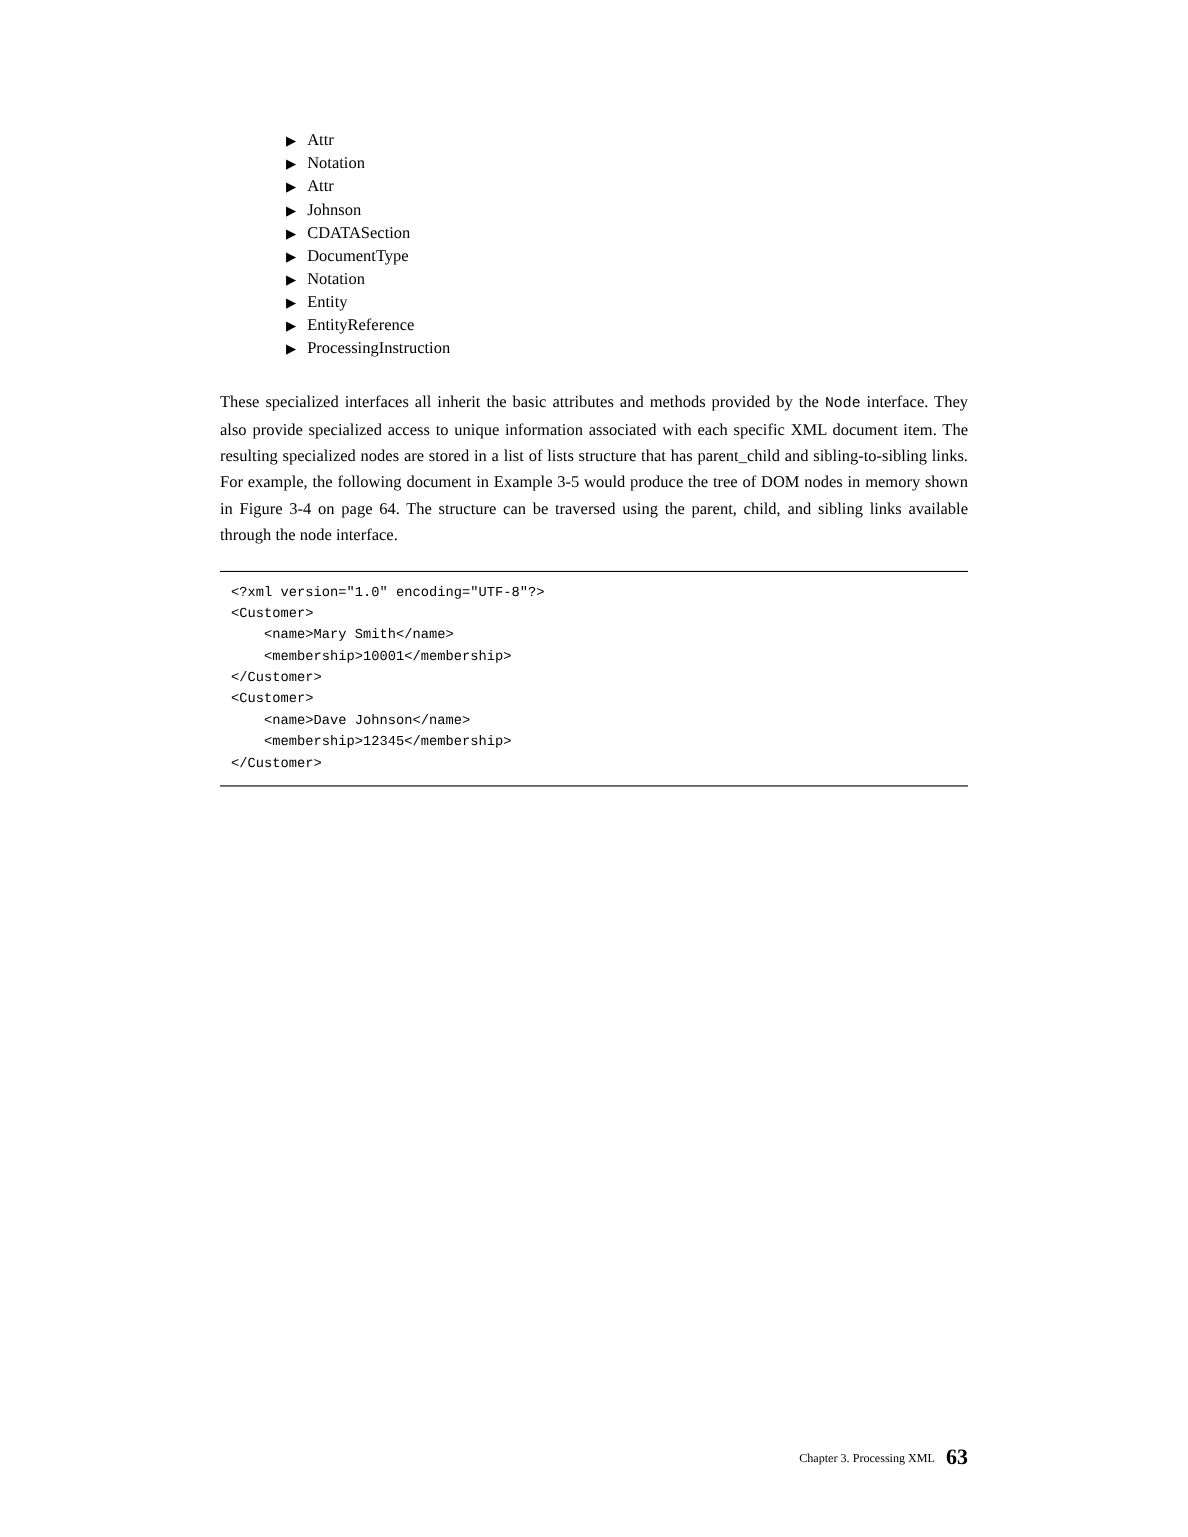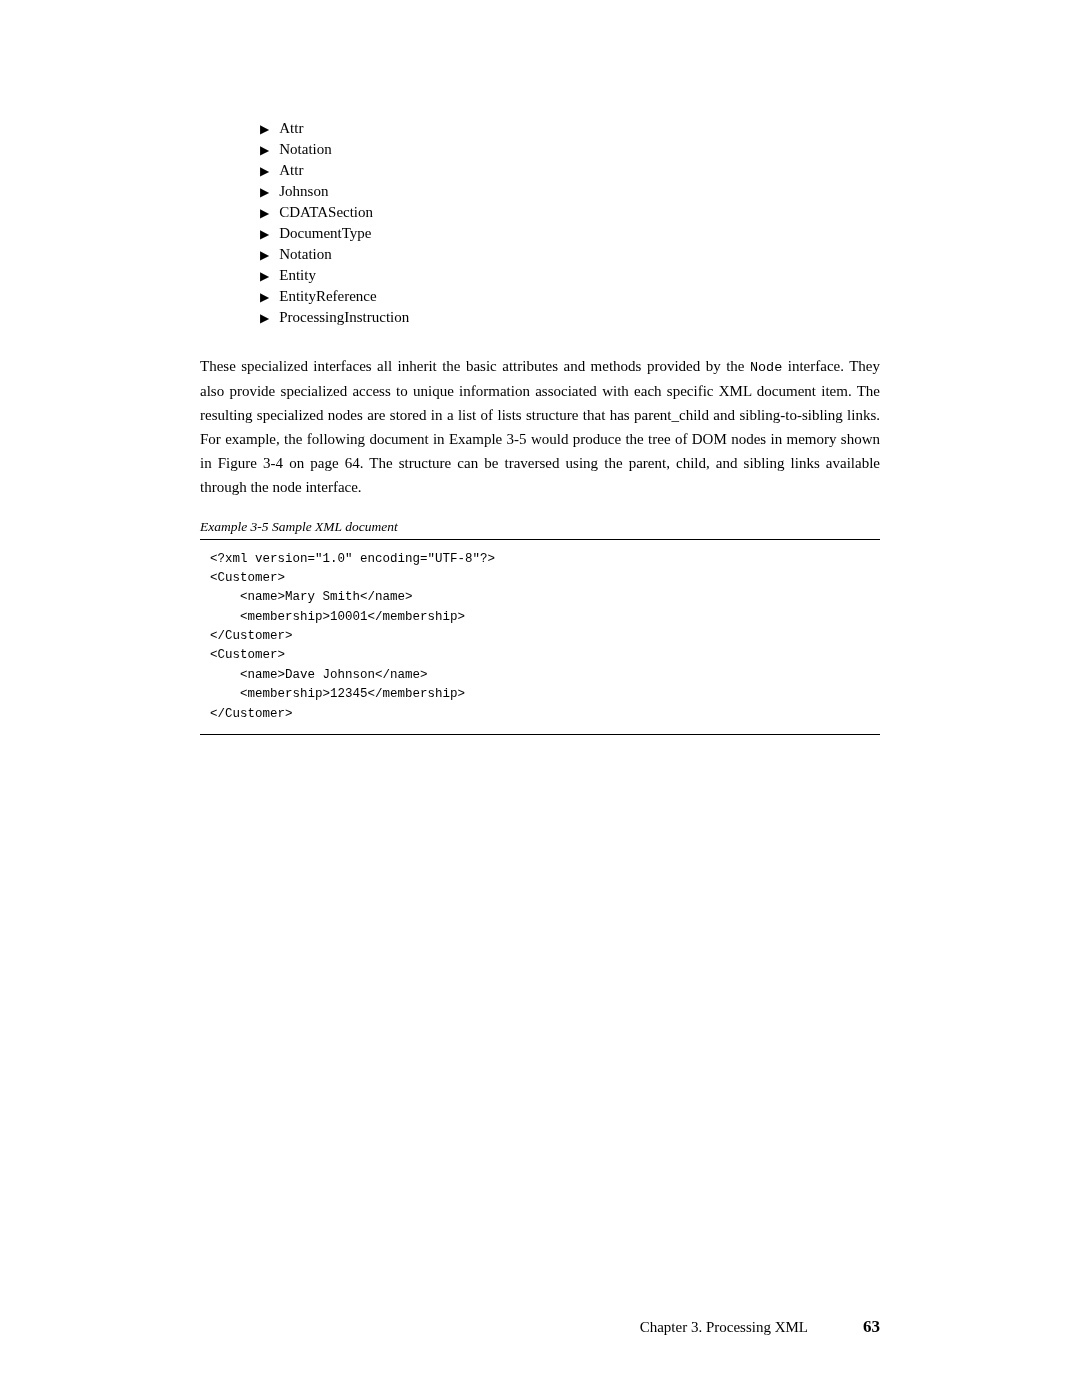--- a/index.html
+++ b/index.html
@@ -84,27 +84,26 @@
       bottom: 60px;
       right: 200px;
       font-size: 14px;
       display: flex;
       align-items: center;
       gap: 10px;
     }
 
     .footer-chapter {
       color: #000;
-      font-size: 15px;
+      font-size: 11px;
     }
 
     .footer-page-num {
       font-weight: bold;
-      font-size: 17px;
-      margin-left: 45px;
+      font-size: 20px;
     }
   </style>
 </head>
 <body>
 
 <div class="page">
 
   <ul class="bullet-list" id="bullet-list-container">
   <li>
         <span class="bullet-arrow">▶</span>
@@ -143,21 +142,20 @@
         <span>EntityReference</span>
       </li>
       <li>
         <span class="bullet-arrow">▶</span>
         <span>ProcessingInstruction</span>
       </li>
     </ul>
 
   <p class="body-text" id="body-paragraph">These specialized interfaces all inherit the basic attributes and methods provided by the <span class="code-inline">Node</span> interface. They also provide specialized access to unique information associated with each specific XML document item. The resulting specialized nodes are stored in a list of lists structure that has parent_child and sibling-to-sibling links. For example, the following document in Example 3-5 would produce the tree of DOM nodes in memory shown in Figure 3-4 on page 64. The structure can be traversed using the parent, child, and sibling links available through the node interface.</p>
 
-  <div class="example-caption">Example 3-5   Sample XML document</div>
 
   <div class="code-block-wrapper">
     <pre class="code-block" id="code-block">&lt;?xml version="1.0" encoding="UTF-8"?&gt;
 &lt;Customer&gt;
     &lt;name&gt;Mary Smith&lt;/name&gt;
     &lt;membership&gt;10001&lt;/membership&gt;
 &lt;/Customer&gt;
 &lt;Customer&gt;
     &lt;name&gt;Dave Johnson&lt;/name&gt;
     &lt;membership&gt;12345&lt;/membership&gt;

